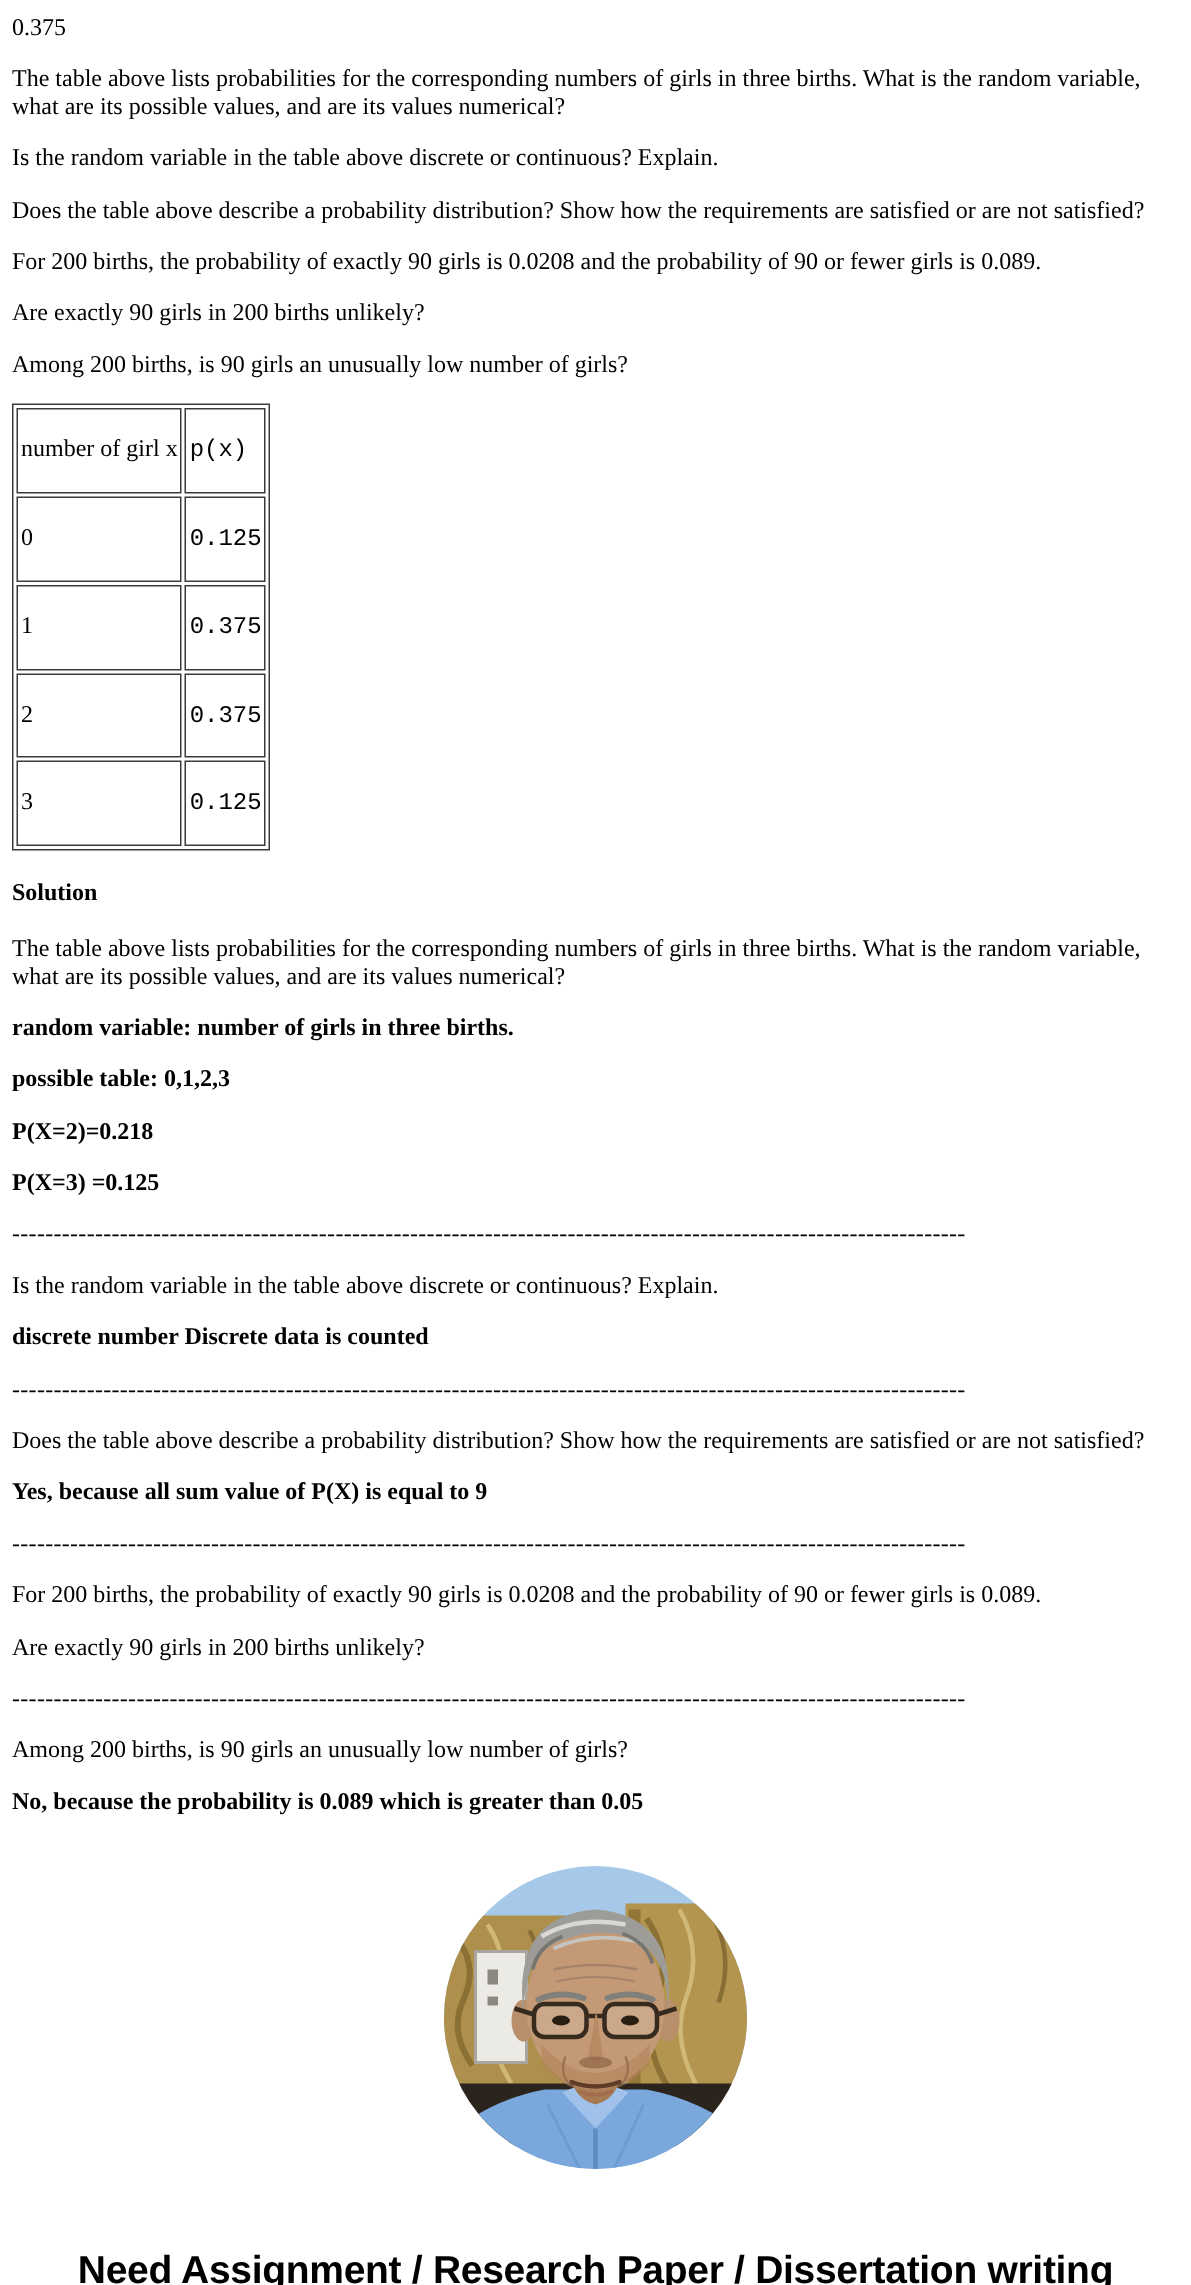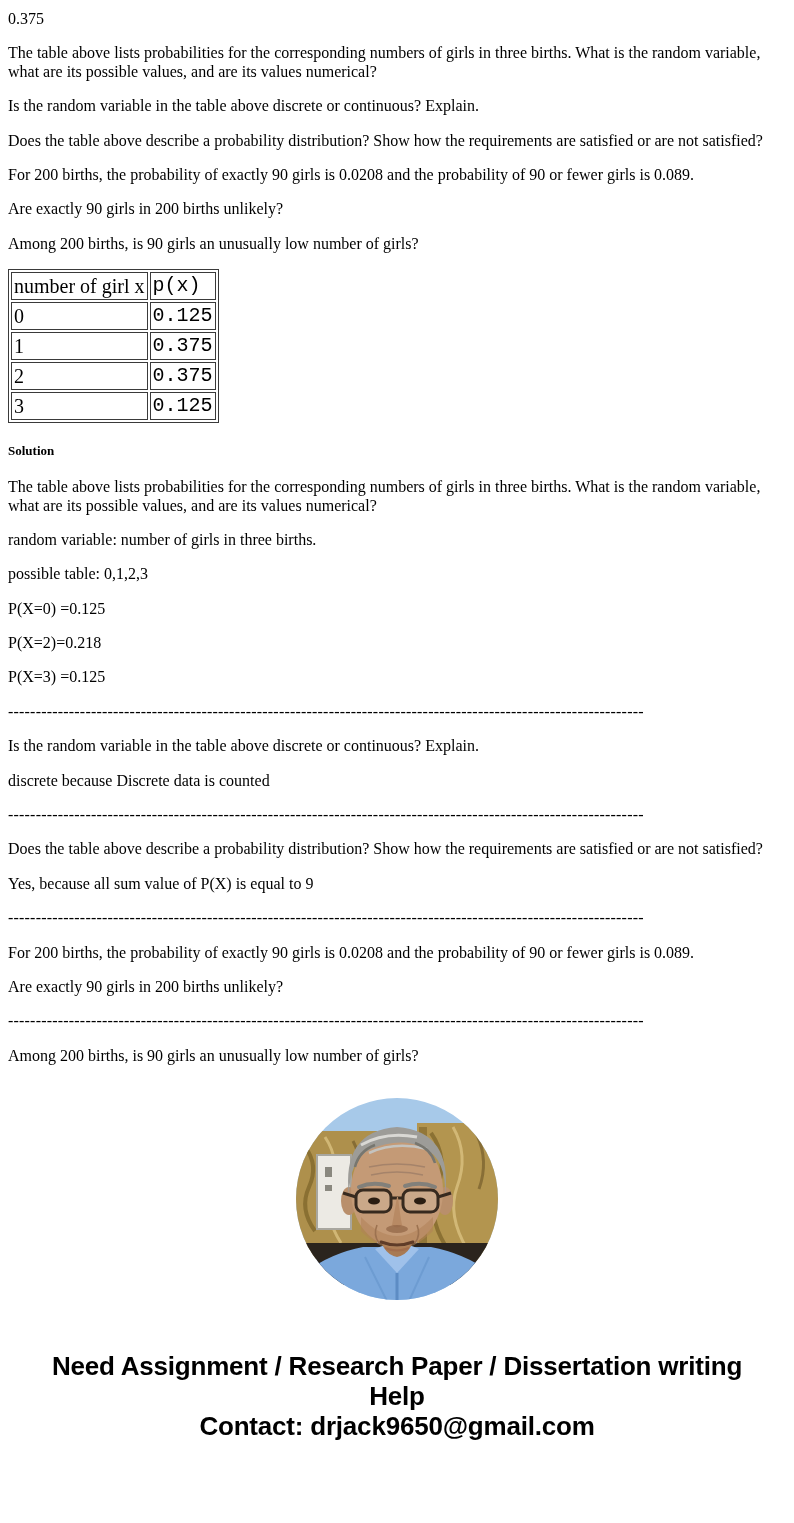--- a/index.html
+++ b/index.html
@@ -7,43 +7,43 @@
     width: 794px;
     min-height: 1523px;
     background: #ffffff;
     color: #000000;
     font-family: "Liberation Serif", "DejaVu Serif", serif;
     font-size: 16px;
   }
   .content { padding: 0 8px; }
   .content p { margin: 16px 0; line-height: 1.15; }
   .content p.first { margin-top: 10px; }
-  .b { font-weight: normal; }
+  .b { font-weight: bold; }
   .sep {
     white-space: nowrap;
     overflow: hidden;
     max-width: 640px;
     letter-spacing: 0.2px;
   }
   h3.solution {
-    font-size: 13px;
+    font-size: 16px;
     font-weight: bold;
     margin: 20px 0 19px 0;
   }
   table.prob {
     border-collapse: separate;
     border-spacing: 2px;
     border: 1px solid #3a3a3a;
     margin: 16px 0;
   }
   table.prob td {
     border: 1px solid #3a3a3a;
-    padding: 0 2px;
+    padding: 17px 2px;
     line-height: 1.3;
-    font-size: 20px;
+    font-size: 16px;
     text-align: left;
     vertical-align: top;
   }
   td.col-x { min-width: 104px; }
   td.col-p { min-width: 38px; font-family: Liberation Mono, monospace; }
   .photo-wrap {
     text-align: center;
     margin-top: 32px;
   }
   .photo-svg { display: inline-block; }
@@ -95,42 +95,42 @@
         <td class="col-p">0.125</td>
       </tr>
     </tbody>
   </table>
 
   <h3 class="solution">Solution</h3>
 
   <p>The table above lists probabilities for the corresponding numbers of girls in three births. What is the random variable, what are its possible values, and are its values numerical?</p>
   <p class="b">random variable: number of girls in three births.</p>
   <p class="b">possible table: 0,1,2,3</p>
-  <p class="b">P(X=0) =0.125</p>
   <p class="b">P(X=2)=0.218</p>
   <p class="b">P(X=3) =0.125</p>
 
   <p class="sep">-------------------------------------------------------------------------------------------------------------------</p>
 
   <p>Is the random variable in the table above discrete or continuous? Explain.</p>
-  <p class="b">discrete because Discrete data is counted</p>
+  <p class="b">discrete number Discrete data is counted</p>
 
   <p class="sep">-------------------------------------------------------------------------------------------------------------------</p>
 
   <p>Does the table above describe a probability distribution? Show how the requirements are satisfied or are not satisfied?</p>
   <p class="b">Yes, because all sum value of P(X) is equal to 9</p>
 
   <p class="sep">-------------------------------------------------------------------------------------------------------------------</p>
 
   <p>For 200 births, the probability of exactly 90 girls is 0.0208 and the probability of 90 or fewer girls is 0.089.</p>
   <p>Are exactly 90 girls in 200 births unlikely?</p>
 
   <p class="sep">-------------------------------------------------------------------------------------------------------------------</p>
 
   <p>Among 200 births, is 90 girls an unusually low number of girls?</p>
+  <p class="b">No, because the probability is 0.089 which is greater than 0.05</p>
 
   <div class="photo-wrap">
     <svg class="photo-svg" width="204" height="204" viewBox="0 0 204 204" role="img" aria-label="tutor portrait">
       <defs>
         <clipPath id="circleClip">
             <circle cx="102" cy="102" r="101"></circle>
           </clipPath>
       </defs>
       <g clip-path="url(#circleClip)">
 

